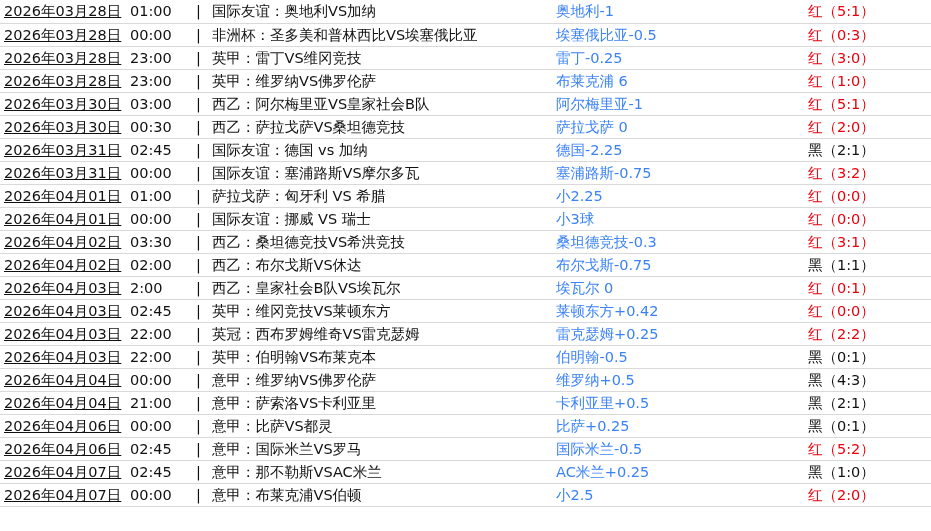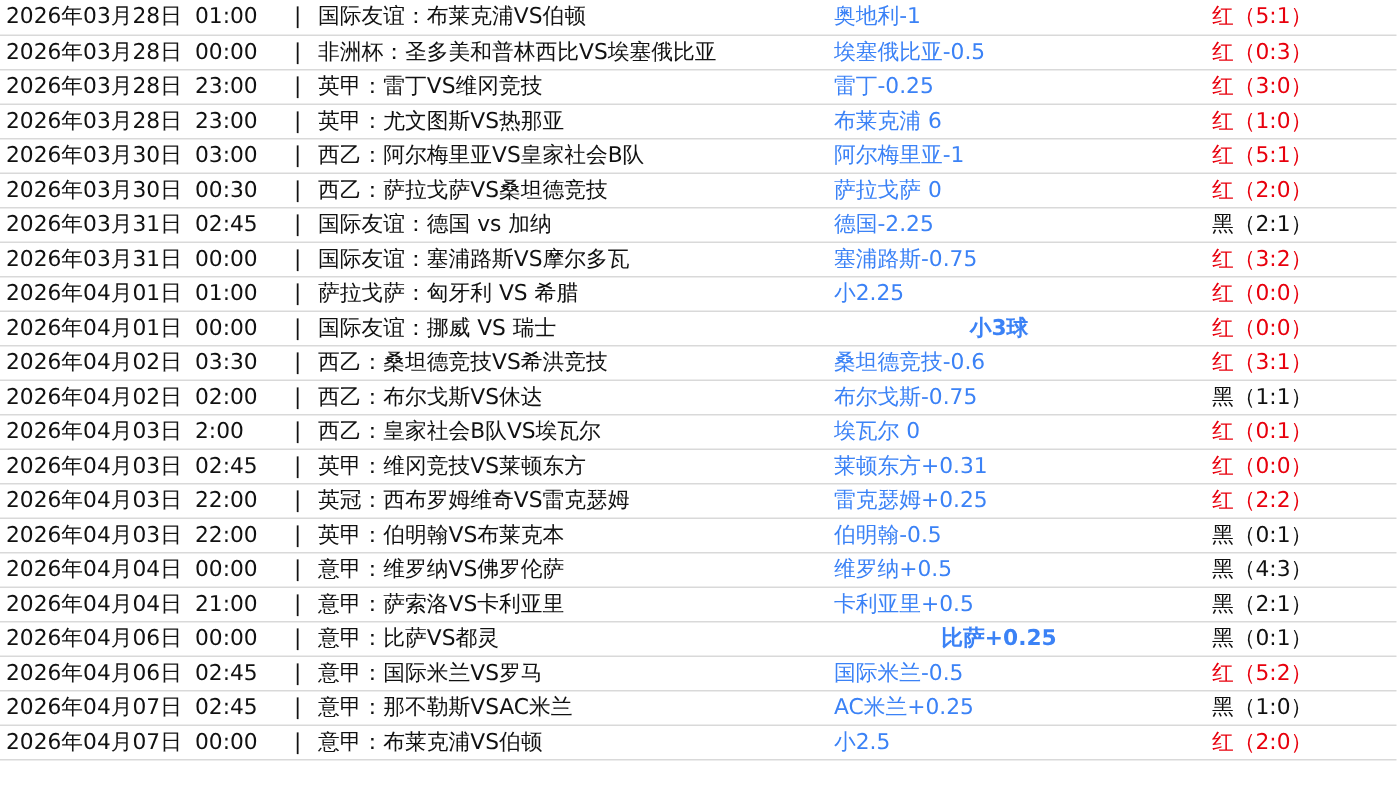--- a/index.html
+++ b/index.html
@@ -28,20 +28,21 @@
     font-size: 14.5px;
     line-height: 22px;
     white-space: nowrap;
     overflow: hidden;
     vertical-align: middle;
   }
   .c-date {
     width: 122px;
     padding-left: 4px !important;
     color: #111111;
+    text-decoration: underline;
   }
   .c-time {
     width: 62px;
     text-align: left;
     color: #111111;
   }
   .c-match {
     width: 340px;
     color: #111111;
   }
@@ -52,32 +53,32 @@
     width: 220px;
     color: #3b82f6;
   }
   .c-res {
     width: 140px;
     text-align: left;
     padding-left: 30px !important;
   }
   .res-red { color: #e8000d; }
   .res-black { color: #111111; }
-  .big { font-size: 16.5px; font-weight: bold; text-align: center; }
+  .big { font-size: 16.5px; font-weight: normal; }
 </style>
 </head>
 <body>
 
 <table id="table">
   <tbody id="tbody">
       <tr>
         <td class="c-date">2026年03月28日</td>
         <td class="c-time">01:00</td>
         <td class="c-sep" style="width: 12px;">|</td>
-        <td class="c-match">国际友谊：布莱克浦VS伯顿</td>
+        <td class="c-match">国际友谊：奥地利VS加纳</td>
         <td class="c-hand">奥地利-1</td>
         <td class="c-res res-red">红（5:1）</td>
       </tr>
       <tr>
         <td class="c-date">2026年03月28日</td>
         <td class="c-time">00:00</td>
         <td class="c-sep" style="width: 12px;">|</td>
         <td class="c-match">非洲杯：圣多美和普林西比VS埃塞俄比亚</td>
         <td class="c-hand">埃塞俄比亚-0.5</td>
         <td class="c-res res-red">红（0:3）</td>
@@ -87,21 +88,21 @@
         <td class="c-time">23:00</td>
         <td class="c-sep" style="width: 12px;">|</td>
         <td class="c-match">英甲：雷丁VS维冈竞技</td>
         <td class="c-hand">雷丁-0.25</td>
         <td class="c-res res-red">红（3:0）</td>
       </tr>
       <tr>
         <td class="c-date">2026年03月28日</td>
         <td class="c-time">23:00</td>
         <td class="c-sep" style="width: 12px;">|</td>
-        <td class="c-match">英甲：尤文图斯VS热那亚</td>
+        <td class="c-match">英甲：维罗纳VS佛罗伦萨</td>
         <td class="c-hand">布莱克浦 6</td>
         <td class="c-res res-red">红（1:0）</td>
       </tr>
       <tr>
         <td class="c-date">2026年03月30日</td>
         <td class="c-time">03:00</td>
         <td class="c-sep" style="width: 12px;">|</td>
         <td class="c-match">西乙：阿尔梅里亚VS皇家社会B队</td>
         <td class="c-hand">阿尔梅里亚-1</td>
         <td class="c-res res-red">红（5:1）</td>
@@ -144,21 +145,21 @@
         <td class="c-sep" style="width: 12px;">|</td>
         <td class="c-match">国际友谊：挪威 VS 瑞士</td>
         <td class="c-hand big">小3球</td>
         <td class="c-res res-red">红（0:0）</td>
       </tr>
       <tr>
         <td class="c-date">2026年04月02日</td>
         <td class="c-time">03:30</td>
         <td class="c-sep" style="width: 12px;">|</td>
         <td class="c-match">西乙：桑坦德竞技VS希洪竞技</td>
-        <td class="c-hand">桑坦德竞技-0.6</td>
+        <td class="c-hand">桑坦德竞技-0.3</td>
         <td class="c-res res-red">红（3:1）</td>
       </tr>
       <tr>
         <td class="c-date">2026年04月02日</td>
         <td class="c-time">02:00</td>
         <td class="c-sep" style="width: 12px;">|</td>
         <td class="c-match">西乙：布尔戈斯VS休达</td>
         <td class="c-hand">布尔戈斯-0.75</td>
         <td class="c-res res-black">黑（1:1）</td>
       </tr>
@@ -168,21 +169,21 @@
         <td class="c-sep" style="width: 12px;">|</td>
         <td class="c-match">西乙：皇家社会B队VS埃瓦尔</td>
         <td class="c-hand">埃瓦尔 0</td>
         <td class="c-res res-red">红（0:1）</td>
       </tr>
       <tr>
         <td class="c-date">2026年04月03日</td>
         <td class="c-time">02:45</td>
         <td class="c-sep" style="width: 12px;">|</td>
         <td class="c-match">英甲：维冈竞技VS莱顿东方</td>
-        <td class="c-hand">莱顿东方+0.31</td>
+        <td class="c-hand">莱顿东方+0.42</td>
         <td class="c-res res-red">红（0:0）</td>
       </tr>
       <tr>
         <td class="c-date">2026年04月03日</td>
         <td class="c-time">22:00</td>
         <td class="c-sep" style="width: 12px;">|</td>
         <td class="c-match">英冠：西布罗姆维奇VS雷克瑟姆</td>
         <td class="c-hand">雷克瑟姆+0.25</td>
         <td class="c-res res-red">红（2:2）</td>
       </tr>

